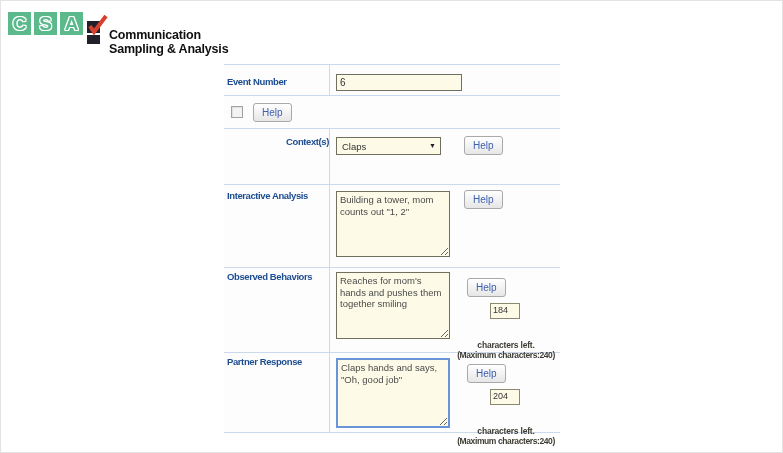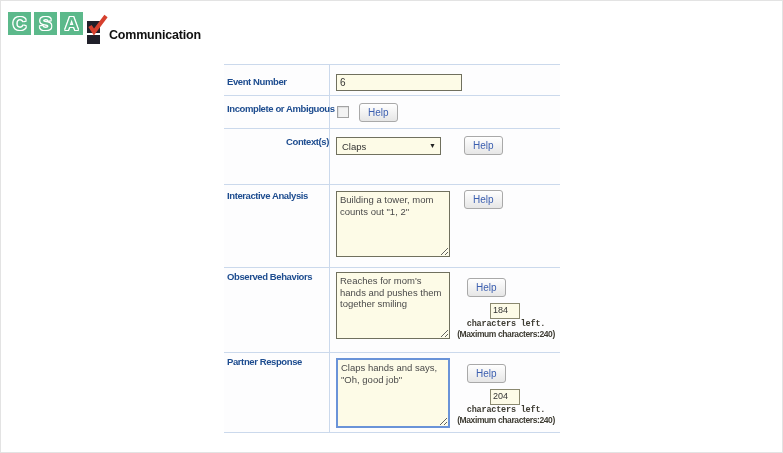--- a/index.html
+++ b/index.html
@@ -77,21 +77,21 @@
   .ta-r6{margin-top:5px;height:70px;border:2px solid #6a93d8;}
   .rcol{width:106px;margin-left:3px;}
   .rcol .help-row{text-align:left;margin-left:14px;}
   .r5 .help-row{margin-top:9px;}
   .r6 .help-row{margin-top:10px;}
   .count-box{
     margin:6px 0 0 37px;width:24px;height:12px;background:#fdfbe7;
     border:1px solid #8a886f;font-size:9px;color:#333;padding:1px 2px;text-align:left;
   }
   .cap{font-size:8.5px;font-weight:bold;color:#3e3c33;text-align:center;letter-spacing:-0.2px;}
-  .cap1{margin-top:0;font-family:Liberation Mono, monospace;}
+  .cap1{margin-top:21px;}
   .cap2{letter-spacing:-0.4px;}
 </style>
 </head>
 <body>
 
 <div class="logo">
   <div class="tiles">
     <div class="tile">
         <span>C</span>
       </div>
@@ -104,36 +104,36 @@
   </div>
   <div class="check-wrap">
     <div class="sq1"></div>
     <div class="sq2"></div>
     <svg class="check-svg" width="22" height="26">
       <polyline points="3,13 7,19 19,3" fill="none" stroke="#d6402e" stroke-width="4"></polyline>
     </svg>
   </div>
   <div class="wordmark">
     <div>Communication</div>
+    <div>Sampling &amp; Analysis</div>
   </div>
 </div>
 
 <div class="panel">
   <div class="gap"></div>
   <div class="tbl">
 
     <div class="row r1">
       <div class="lbl">Event Number</div>
       <div class="fld">
         <input class="txt-input" type="text" value="6" style="">
       </div>
     </div>
 
     <div class="row r2">
-      <div class="lbl">Incomplete or Ambiguous</div>
       <div class="fld">
         <input class="cb" type="checkbox" style="">
         <button class="help-btn">Help</button>
       </div>
     </div>
 
     <div class="row r3">
       <div class="lbl">Context(s)</div>
       <div class="fld">
         <div class="sel">

